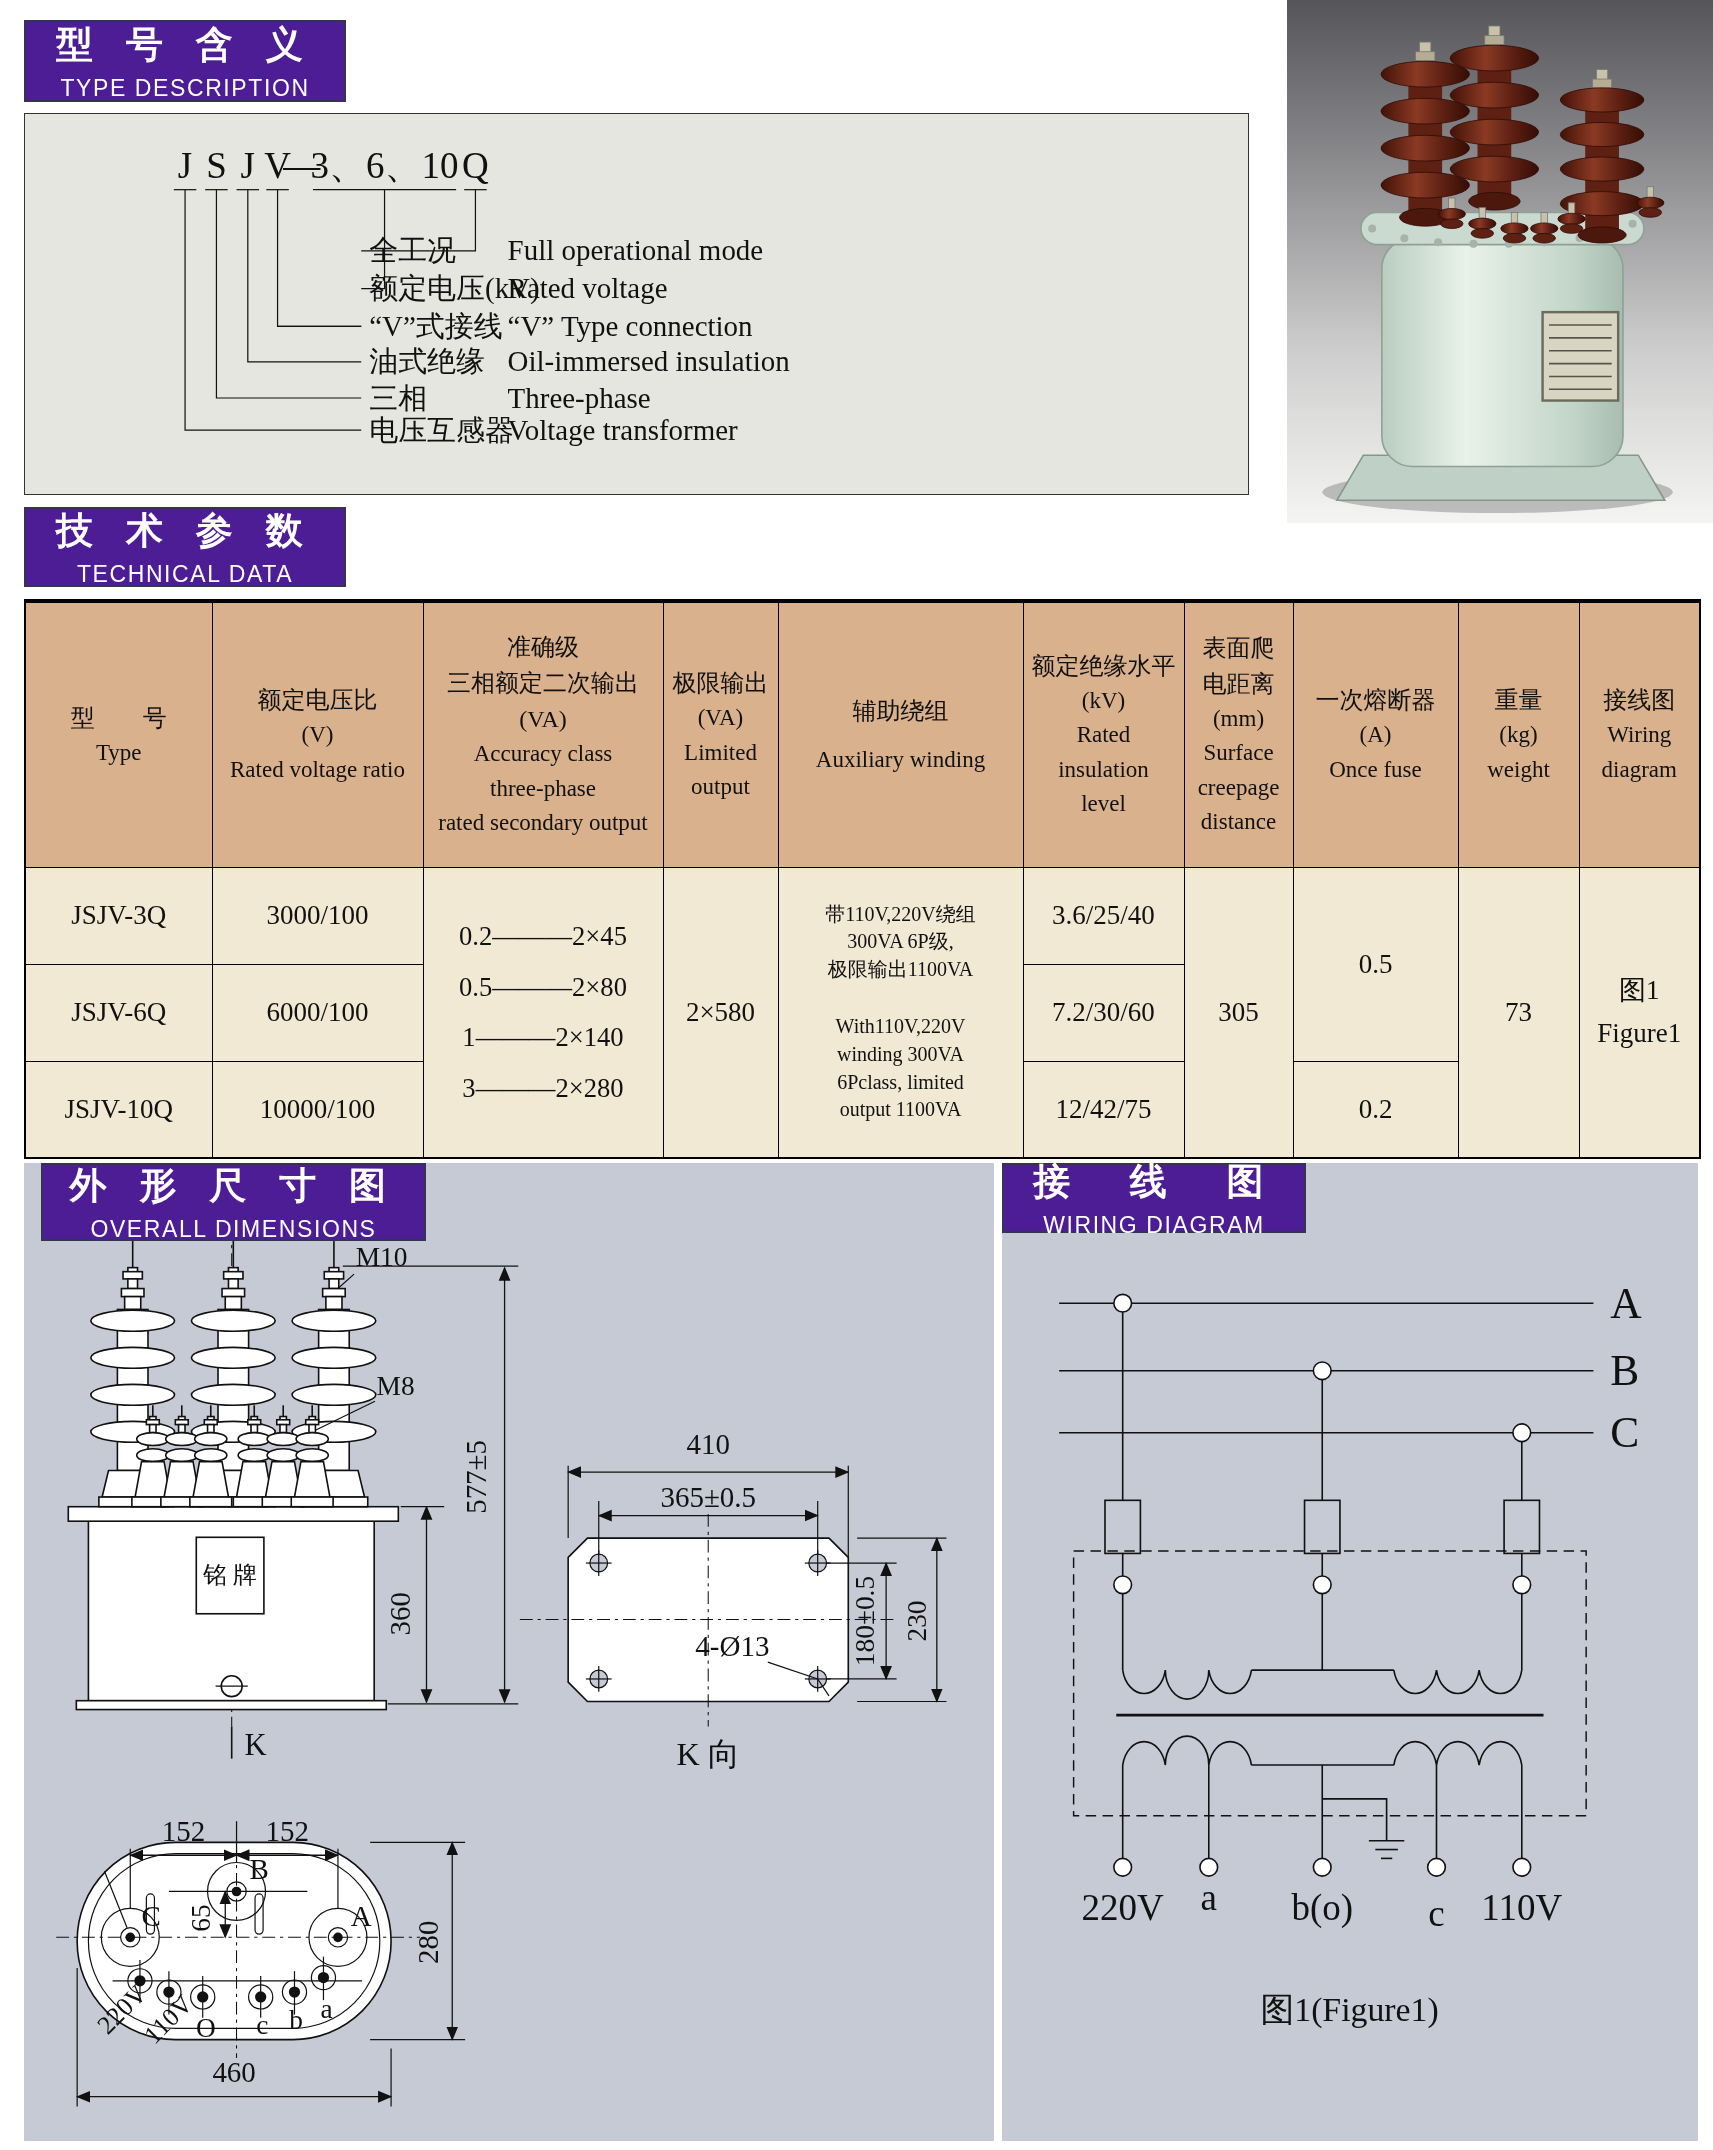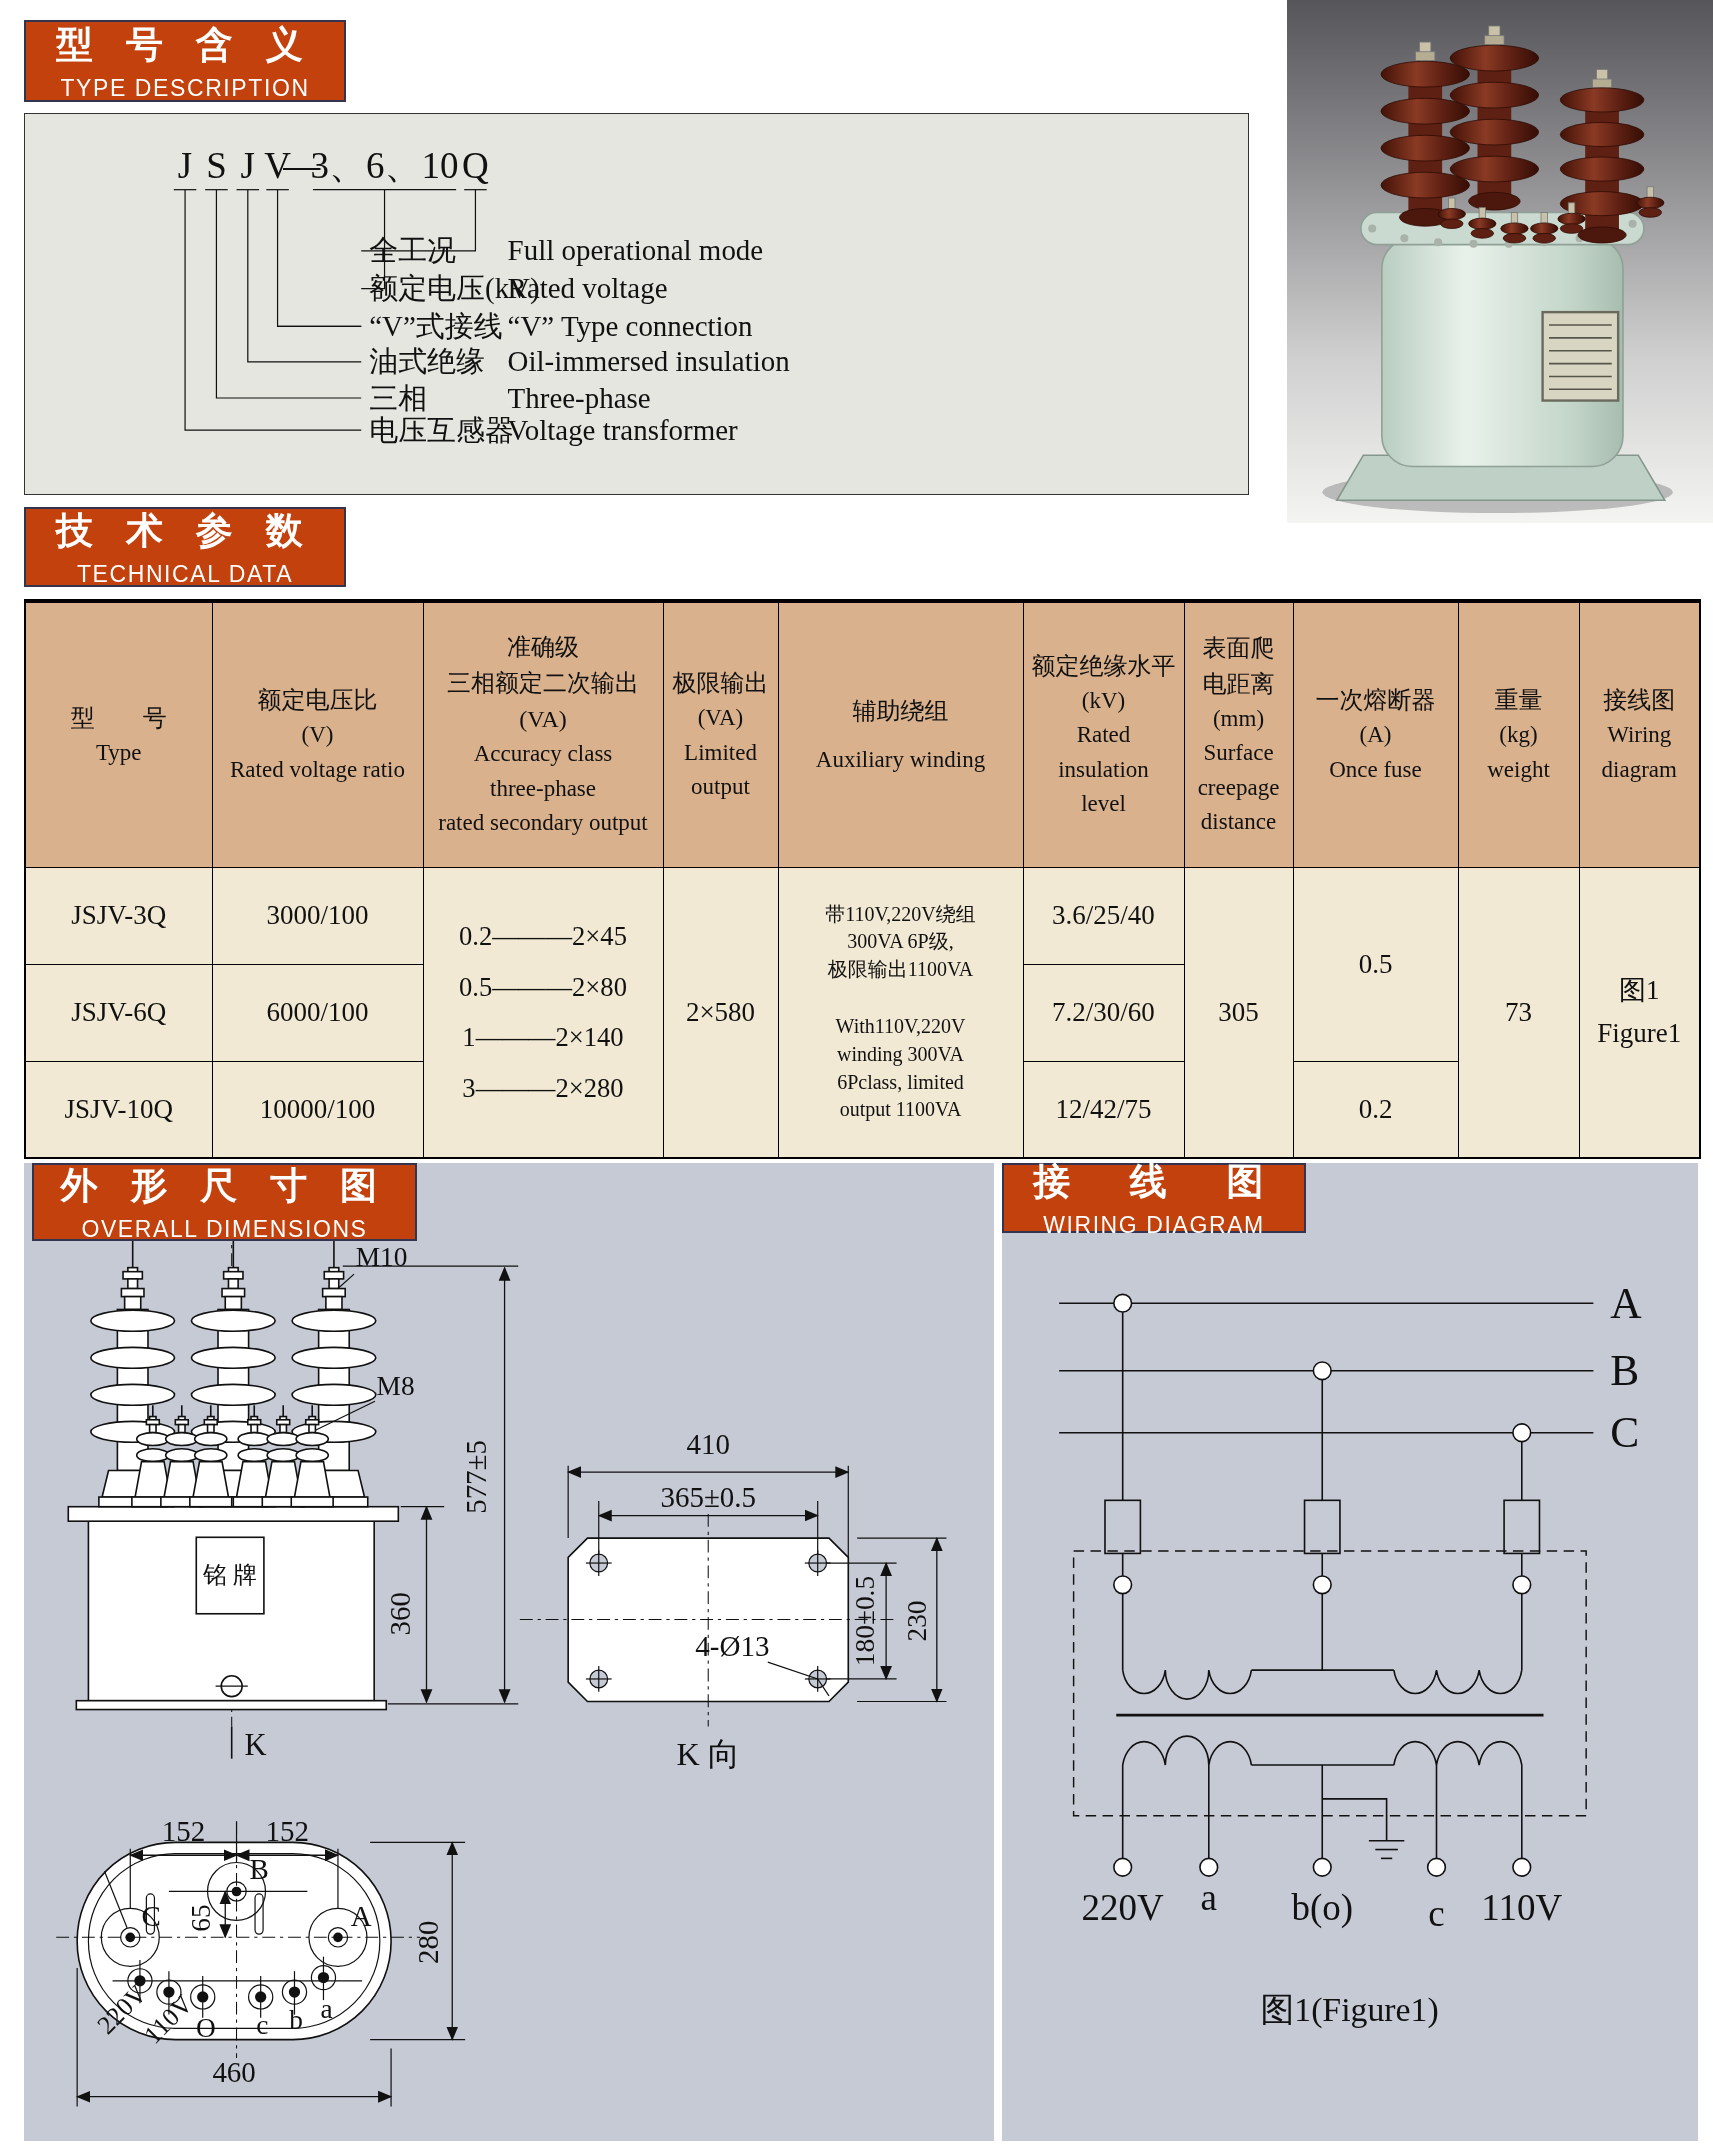--- a/index.html
+++ b/index.html
@@ -1,27 +1,27 @@
 <!DOCTYPE html>
 <html style="font-size:13px"><head>
 <meta charset="utf-8">
 <style>
   *{margin:0;padding:0;box-sizing:border-box}
   html,body{width:1714px;height:2151px;background:#fff;overflow:hidden}
   body{position:relative;font-family:"Liberation Serif",serif;color:#111}
 
-  .badge{position:absolute;background:#c2410c;border:2.4px solid #343451;color:#fff;
+  .badge{position:absolute;background:#4c1d95;border:2.4px solid #343451;color:#fff;
          font-family:"Liberation Sans",sans-serif;display:flex;flex-direction:column;
          justify-content:center;align-items:center;text-align:center}
   .badge .cn{font-weight:bold;font-size:37px;letter-spacing:11.3px;white-space:nowrap}
   .badge .en{font-weight:normal;font-size:23px;letter-spacing:1.6px;margin-top:4.8px;white-space:nowrap}
 
   #badge-type{left:24px;top:20px;width:322px;height:82px}
   #badge-tech{left:24px;top:507px;width:322px;height:80px}
-  #badge-dims{left:8px;top:0;width:385px;height:78px}
+  #badge-dims{left:17px;top:0;width:385px;height:78px}
   #badge-wiring{left:0;top:0;width:304px;height:70px}
 
   #type-panel{position:absolute;left:24px;top:113px;width:1225px;height:382px;
               background:#e4e6df;border:1.6px solid #333}
   #photo{position:absolute;left:1287px;top:0;width:426px;height:523px;
          background:linear-gradient(180deg,#55555a 0%,#8d8d90 32%,#cfcfcf 68%,#f4f4f2 100%)}
 
   table.tech{position:absolute;left:24px;top:599px;width:1674px;border-collapse:collapse;
              table-layout:fixed;border:2.4px solid #000;border-top:4.8px solid #000}
   table.tech td{border:1.6px solid #000;text-align:center;vertical-align:middle;padding:3.2px}

